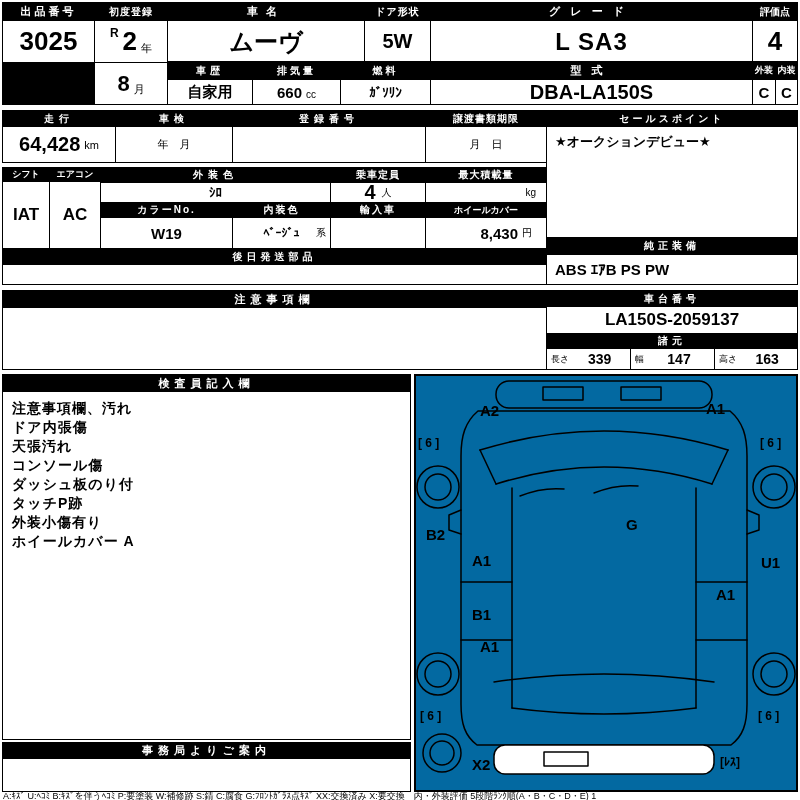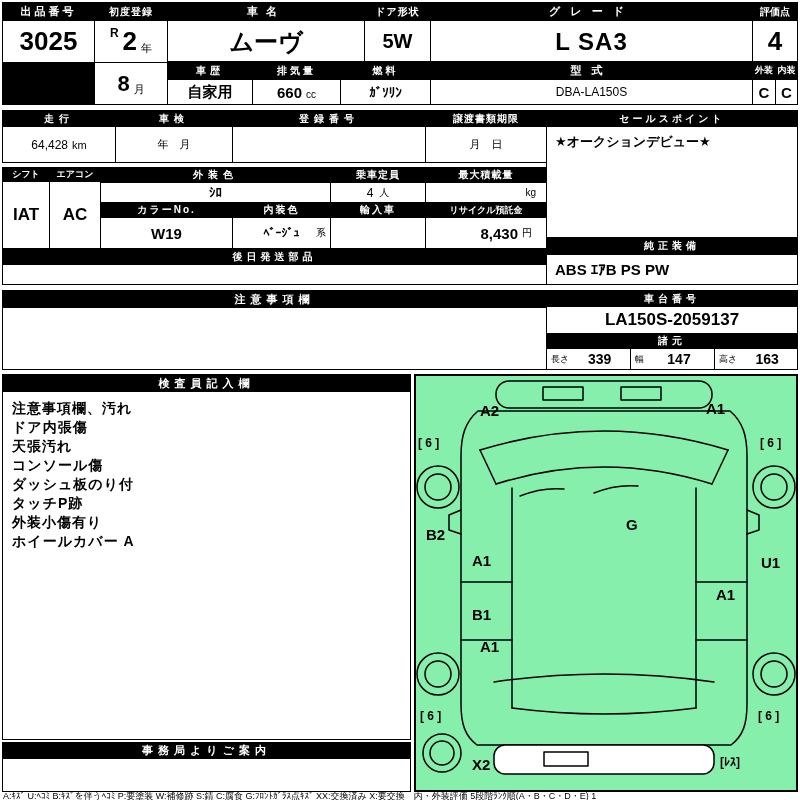--- a/index.html
+++ b/index.html
@@ -4,36 +4,36 @@
 <style>
   * { margin:0; padding:0; box-sizing:border-box; }
   html,body { width:800px; height:800px; background:#fff; }
   body { font-family:"Liberation Sans","DejaVu Sans",sans-serif; position:relative; color:#000; }
   .sheet { position:absolute; inset:0; background:#fff; }
   .cell { position:absolute; border:1px solid #000; background:#fff; display:flex; align-items:center; justify-content:center; overflow:hidden; white-space:nowrap; }
   .hdr { background:#000; color:#fff; font-size:11px; font-weight:bold; }
   .ls1{letter-spacing:1px}.ls2{letter-spacing:2px}.ls3{letter-spacing:3px}.ls4{letter-spacing:4px}.ls5{letter-spacing:5px}.ls8{letter-spacing:8px}.ls10{letter-spacing:10px}
   .fs9{font-size:9px}.fs10{font-size:10px}
   .blackfill { background:#000; }
-  .v13{font-size:13px;font-weight:bold}.v15{font-size:15px;font-weight:bold}.v16{font-size:12px;font-weight:normal}
+  .v13{font-size:13px;font-weight:bold}.v15{font-size:15px;font-weight:bold}.v16{font-size:20px;font-weight:bold}
   .v17{font-size:17px;font-weight:bold}.v20{font-size:20px;font-weight:bold}.v22{font-size:22px;font-weight:bold}
   .v24{font-size:24px;font-weight:bold}.v26{font-size:26px;font-weight:bold}
   .unit { font-size:10px; font-weight:normal; }
   .era { font-size:12px; font-weight:bold; align-self:flex-start; margin-top:5px; }
   .sub { font-size:11px; font-weight:normal; }
   .left { justify-content:flex-start; }
   .right { justify-content:flex-end; }
   .topleft { align-items:flex-start; justify-content:flex-start; padding:6px 8px; }
   .gap4{gap:4px}.gap6{gap:6px}
   .padl8{padding-left:8px}.padr10{padding-right:10px}.padr14{padding-right:14px}
   .notes-box { flex-direction:column; align-items:flex-start; justify-content:flex-start; padding:7px 9px; }
   .note-line { font-size:14px; font-weight:bold; line-height:19px; letter-spacing:1px; }
   .dim-label { font-size:9px; padding-left:4px; }
   .dim-val { font-size:14px; font-weight:bold; flex:1; text-align:center; }
-  .diagram-box { position:absolute; left:414px; top:374px; width:384px; height:418px; border:2px solid #000; background:#86efac; }
+  .diagram-box { position:absolute; left:414px; top:374px; width:384px; height:418px; border:2px solid #000; background:#0369a1; }
   .diagram-box svg { position:absolute; left:0; top:0; }
   .marks-overlay { position:absolute; inset:0; }
   .mark { position:absolute; font-weight:bold; white-space:nowrap; }
   .mark.damage { font-size:15px; }
   .mark.tire { font-size:12px; }
   .int-suffix { position:absolute; right:4px; top:50%; transform:translateY(-50%); font-size:10px; font-weight:normal; }
   .footer-legend { position:absolute; left:3px; top:790px; width:795px; font-size:9px; letter-spacing:0; white-space:nowrap; }
 </style>
 </head>
 <body>
@@ -130,21 +130,21 @@
 
   <div class="cell hdr ls2 fs10" style="left:232px;top:202px;width:99px;height:16px">内装色</div>
   <div class="cell" style="left:232px;top:217px;width:99px;height:32px;position:absolute">
     <span style="font-size:12px;font-weight:bold">ﾍﾞｰｼﾞｭ</span>
     <span class="int-suffix">系</span>
   </div>
 
   <div class="cell hdr ls2 fs10" style="left:330px;top:202px;width:96px;height:16px">輸入車</div>
   <div class="cell" style="left:330px;top:217px;width:96px;height:32px"></div>
 
-  <div class="cell hdr fs9" style="left:425px;top:202px;width:122px;height:16px">リサイクル預託金</div>
+  <div class="cell hdr fs9" style="left:425px;top:202px;width:122px;height:16px">ホイールカバー</div>
   <div class="cell right padr14 gap4" style="left:425px;top:217px;width:122px;height:32px">
     <span class="v15">8,430</span>
     <span class="unit">円</span>
   </div>
 
   <div class="cell hdr ls4 fs10" style="left:2px;top:248px;width:545px;height:17px">後日発送部品</div>
   <div class="cell" style="left:2px;top:264px;width:545px;height:21px"></div>
 
   <div class="cell hdr ls4 fs10" style="left:546px;top:237px;width:252px;height:18px">純正装備</div>
   <div class="cell v15 left padl8" style="left:546px;top:254px;width:252px;height:31px">ABS ｴｱB PS PW</div>

